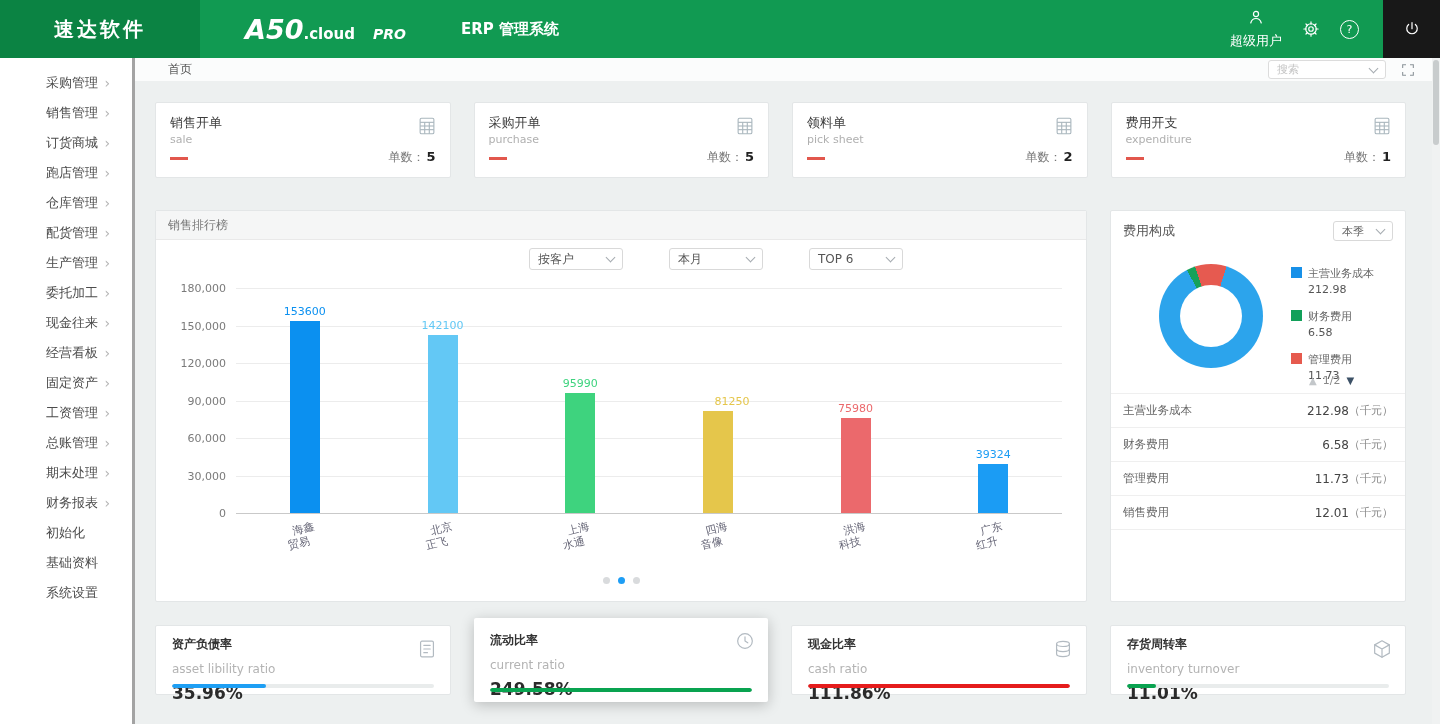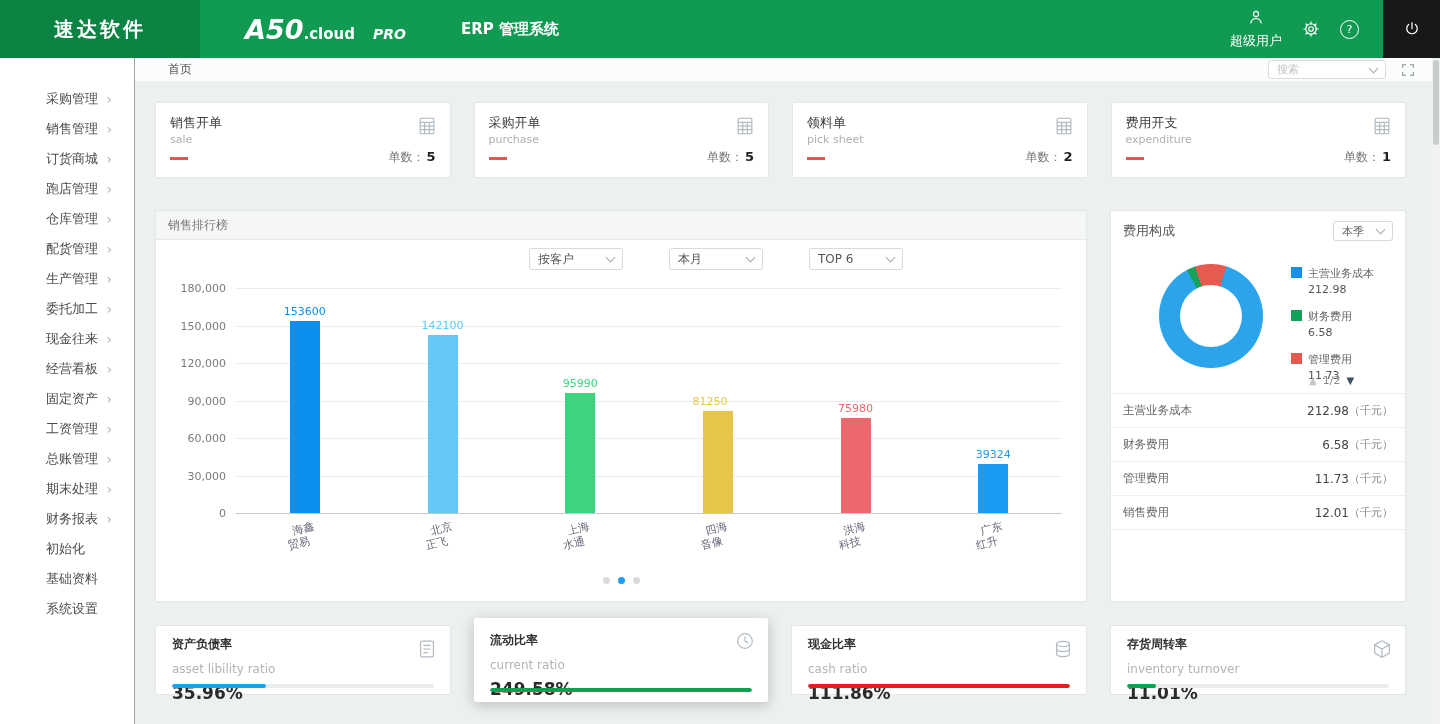--- a/index.html
+++ b/index.html
@@ -13,22 +13,22 @@
   .a50{font-size:27px;font-weight:bold;font-style:italic;}
   .cloud{font-size:15px;font-weight:bold;}
   .pro{font-size:14px;font-weight:bold;font-style:italic;margin-left:18px;}
   .systitle{margin-left:55px;font-size:15px;font-weight:bold;}
   .top-right{margin-left:auto;display:flex;align-items:center;gap:20px;}
   .user{display:flex;align-items:center;gap:6px;font-size:13px;cursor:pointer;flex-direction:column;}
   .hicon{width:18px;height:18px;stroke:#fff;fill:none;stroke-width:1.6;stroke-linecap:round;stroke-linejoin:round;cursor:pointer;}
   .qmark{width:17px;height:17px;border:1.5px solid #fff;border-radius:50%;display:flex;align-items:center;justify-content:center;font-size:11px;cursor:pointer;}
   .power{width:57px;height:58px;background:#181818;display:flex;align-items:center;justify-content:center;margin-left:4px;cursor:pointer;}
   
-  .sidebar{position:absolute;top:58px;left:0;bottom:0;width:135px;background:#fff;border-right:1px solid #a3a3a3;
-           box-sizing:border-box;padding-top:26px;z-index:4;}
+  .sidebar{position:absolute;top:58px;left:0;bottom:0;width:135px;background:#fff;border-right:3px solid #a3a3a3;
+           box-sizing:border-box;padding-top:10px;z-index:4;}
   .side-item{height:30px;display:flex;align-items:center;padding:0 22px 0 46px;position:relative;font-size:13px;color:#4c4c4c;cursor:pointer;}
   .side-arrow{position:absolute;right:22px;color:#b5b5b5;font-size:14px;line-height:1;}
   
   .bread{position:absolute;top:58px;left:135px;right:8px;height:23px;background:#fbfcfc;display:flex;align-items:center;z-index:3;}
   .crumb{margin-left:33px;font-size:12px;color:#555;cursor:pointer;}
   .searchbox{margin-left:auto;width:118px;height:19px;border:1px solid #dcdcdc;border-radius:3px;background:#fff;
              display:flex;align-items:center;padding:0 8px;font-size:11px;color:#c3c3c3;box-sizing:border-box;cursor:pointer;}
   .caret{width:6px;height:6px;border-right:1.3px solid #a5abb0;border-bottom:1.3px solid #a5abb0;
          transform:rotate(45deg);margin-top:-3px;flex:none;}
   .searchbox .caret{margin-left:auto;}
@@ -327,21 +327,21 @@
               <span>北京</span>
               <span>正飞</span>
             </div>
             <div class="bar" style="left: 409.167px; top: 154px; height: 120px; background: rgb(62, 211, 126);"></div>
             <div class="bar-val" style="left: 379.167px; top: 138px; color: rgb(62, 211, 126);">95990</div>
             <div class="cat" style="left: 389.167px; top: 283px;">
               <span>上海</span>
               <span>水通</span>
             </div>
             <div class="bar" style="left: 546.833px; top: 172px; height: 102px; background: rgb(229, 198, 75);"></div>
-            <div class="bar-val" style="left: 509px; top: 156px; color: rgb(229, 198, 75);">81250</div>
+            <div class="bar-val" style="left: 531px; top: 156px; color: rgb(229, 198, 75);">81250</div>
             <div class="cat" style="left: 526.833px; top: 283px;">
               <span>四海</span>
               <span>音像</span>
             </div>
             <div class="bar" style="left: 684.5px; top: 179px; height: 95px; background: rgb(235, 105, 108);"></div>
             <div class="bar-val" style="left: 654.5px; top: 163px; color: rgb(235, 105, 108);">75980</div>
             <div class="cat" style="left: 664.5px; top: 283px;">
               <span>洪海</span>
               <span>科技</span>
             </div>

